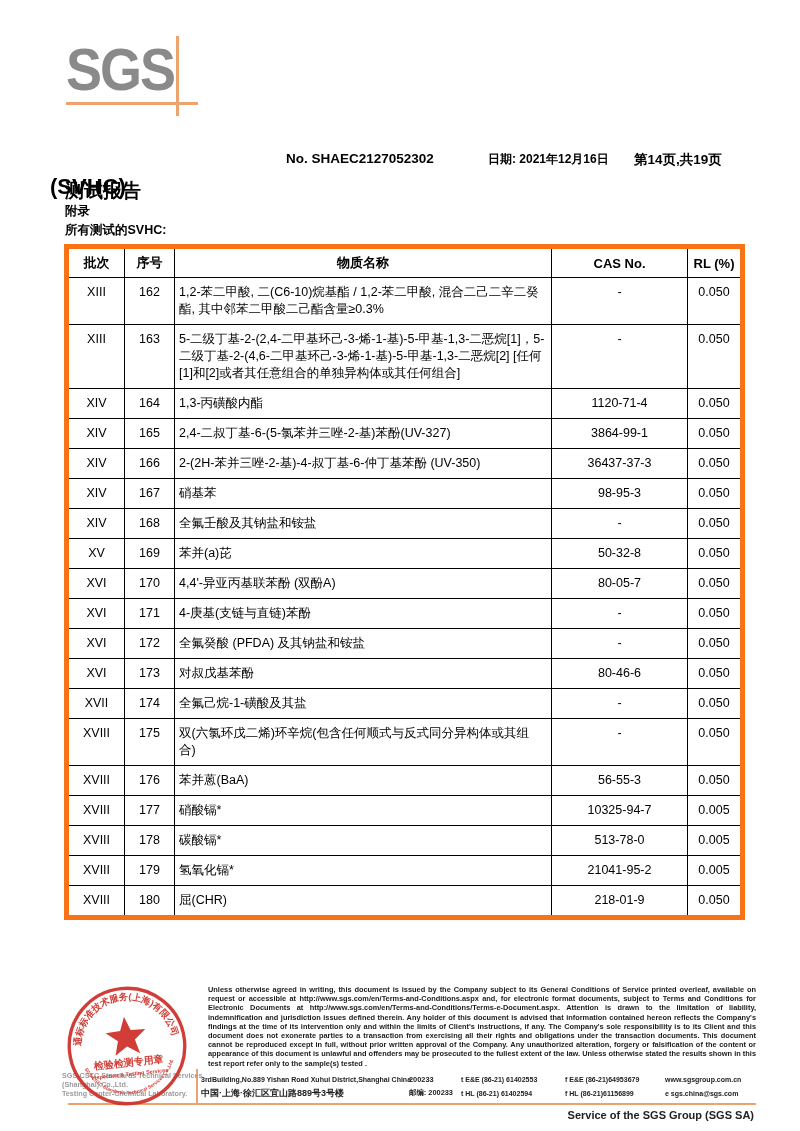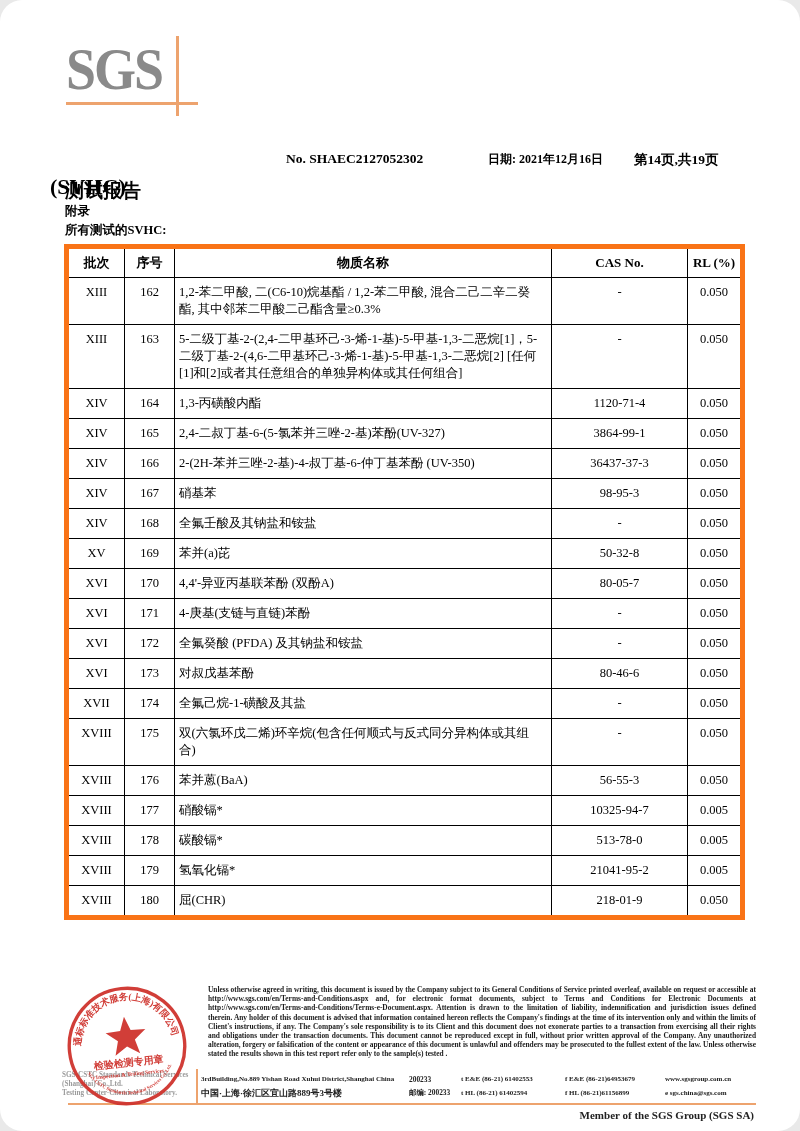--- a/index.html
+++ b/index.html
@@ -1,18 +1,18 @@
 <!DOCTYPE html>
 <html><head>
 <meta charset="utf-8">
 <style>
   html,body{margin:0;padding:0;background:#e9e9e9;}
   .page{
     position:relative;width:800px;height:1131px;margin:0 auto;background:#ffffff;
-    font-family:Liberation Serif, serif;color:#000;overflow:hidden;border-radius:22px;
+    font-family:Liberation Sans, sans-serif;color:#000;overflow:hidden;
   }
   
   .logo-wrap{position:absolute;left:64px;top:34px;width:150px;height:84px;}
   .logo-text{position:absolute;left:2px;top:6px;font-size:54px;font-weight:800;color:#8a8a8a;
     letter-spacing:-2px;line-height:54px;transform:scaleY(1.08);transform-origin:top left;}
   .logo-hline{position:absolute;left:2px;top:68px;width:132px;height:2.5px;background:#eda36e;}
   .logo-vline{position:absolute;left:112px;top:2px;width:2.5px;height:80px;background:#eda36e;}
   
   .report-title{position:absolute;left:65px;top:146px;font-size:19px;font-weight:700;margin-top:32px;}
   .report-subtitle{position:absolute;left:50px;top:174px;font-size:22px;font-weight:700;}
@@ -261,16 +261,16 @@
       <div>www.sgsgroup.com.cn</div>
 
       <div class="addr-cn">中国·上海·徐汇区宜山路889号3号楼</div>
       <div class="postal">邮编: 200233</div>
       <div>t HL (86-21) 61402594</div>
       <div>f HL (86-21)61156899</div>
       <div>e  sgs.china@sgs.com</div>
     </div>
 
     <div class="footer-hline"></div>
-    <div class="member">Member of the SGS Group (SGS SA)</div>
+    <div class="member">Service of the SGS Group (SGS SA)</div>
   </div>
 
 </div>
 
 </body></html>

